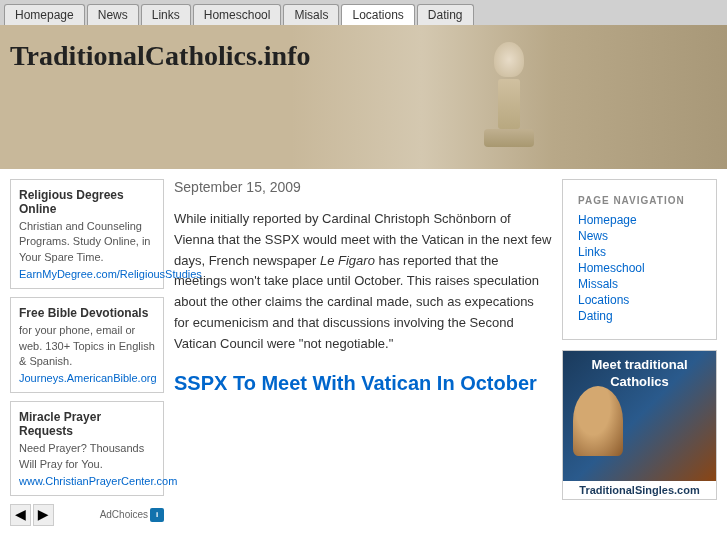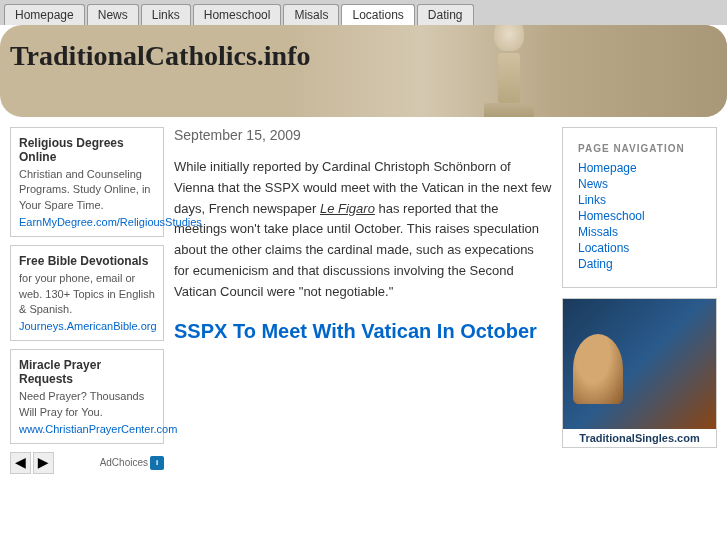--- a/index.html
+++ b/index.html
@@ -17,24 +17,23 @@
       color: #333;
       border-radius: 3px 3px 0 0;
       text-decoration: none;
       display: inline-block;
     }
     .nav-tab.active { background: #fff; }
 
     
     #header {
       position: relative;
-      height: 92px;
+      height: 144px;
       overflow: hidden;
       background: #c8b89a;
-      border-radius: 22px;
     }
     #site-title {
       position: absolute;
       top: 15px;
       left: 10px;
       font-size: 28px;
       font-weight: bold;
       color: #222;
       z-index: 2;
       font-family: Georgia, serif;
@@ -153,21 +152,21 @@
       color: #666;
       font-size: 14px;
       margin-bottom: 10px;
       padding-bottom: 4px;
     }
     .article-body {
       font-size: 13px;
       line-height: 1.6;
       color: #333;
     }
-    .article-body em { font-style: italic; text-decoration: underline; }
+    .article-body em { font-style: italic; }
     .article-link {
       color: #0066cc;
       text-decoration: none;
       font-size: 20px;
       font-weight: bold;
       display: block;
       margin-top: 14px;
       line-height: 1.4;
     }
 
@@ -312,19 +311,20 @@
           <a class="page-nav-item" href="#">News</a>
           <a class="page-nav-item" href="#">Links</a>
           <a class="page-nav-item" href="#">Homeschool</a>
           <a class="page-nav-item" href="#">Missals</a>
           <a class="page-nav-item" href="#">Locations</a>
           <a class="page-nav-item" href="#">Dating</a>
         </div>
     </div>
     <div class="ad-image-box">
       <div class="ad-image-content">
+        <div class="ad-img-title">Meet traditional<br>Catholics</div>
         <div class="ad-img-figure"></div>
       </div>
       <div class="ad-img-url">TraditionalSingles.com</div>
     </div>
   </div>
 
 </div>
 
 </body></html>

